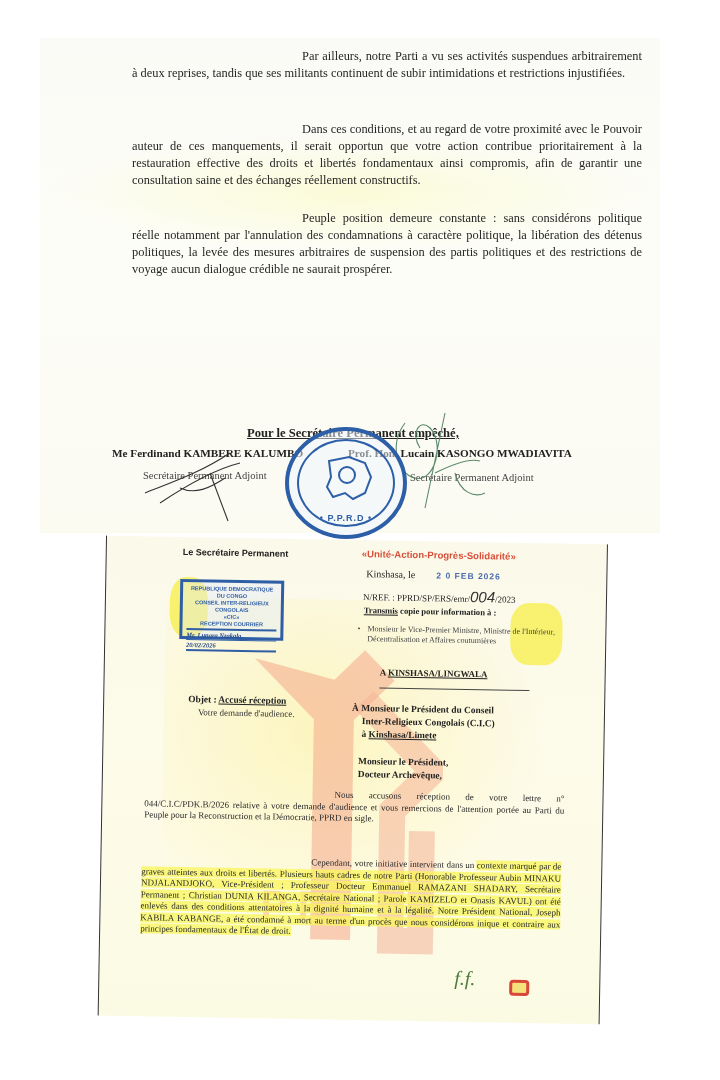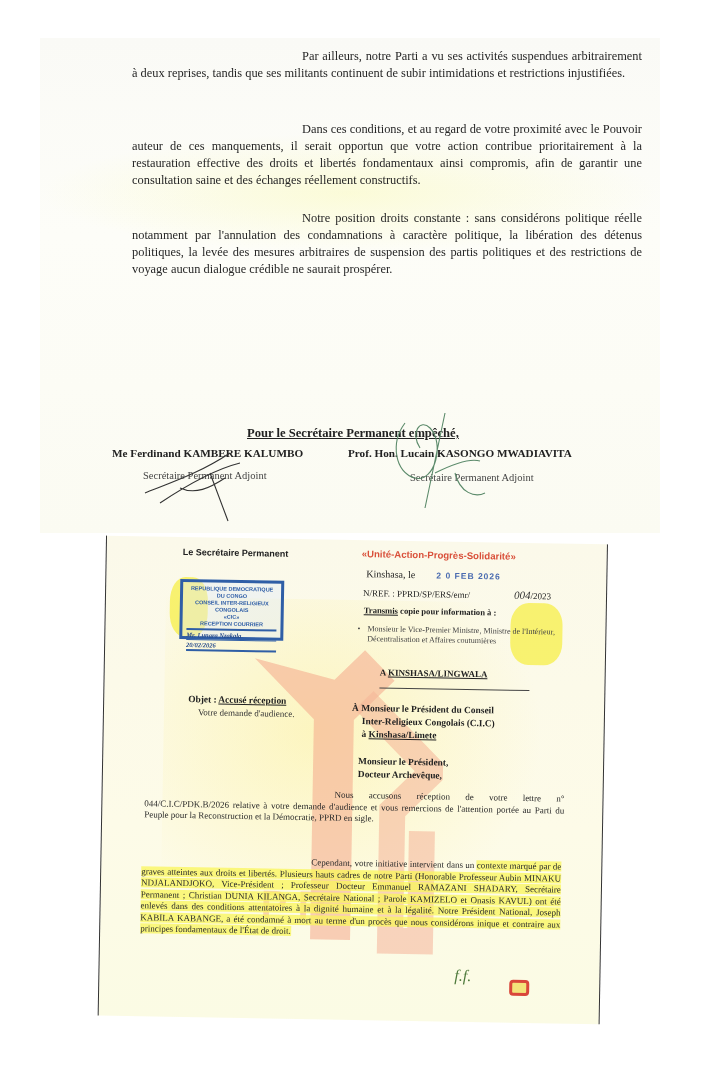--- a/index.html
+++ b/index.html
@@ -49,21 +49,21 @@
   }
   .watermark { position: absolute; left: 140px; top: 100px; width: 200px; height: 320px; opacity: 0.75; }
   .wm-yellow { position: absolute; left: 60px; top: 60px; width: 380px; height: 330px;
     background: radial-gradient(ellipse at 40% 40%, rgba(252,240,150,0.5), rgba(255,255,255,0) 70%); }
 
   .p2-secretary { position: absolute; left: 76px; top: 10px; font-family: "Liberation Sans", sans-serif; font-weight: bold; font-size: 9px; color: #222; }
   .p2-motto { position: absolute; left: 255px; top: 8px; font-family: "Liberation Sans", sans-serif; font-weight: bold; font-size: 9.6px; color: #d9503a; }
   .p2-place { position: absolute; left: 260px; top: 28px; font-size: 10px; color: #222; }
   .p2-date { position: absolute; left: 330px; top: 29px; font-family: "Liberation Sans", sans-serif; font-size: 8.5px; color: #4b6cb0; font-weight: bold; letter-spacing: 1px; }
   .p2-ref { position: absolute; left: 257px; top: 46px; font-size: 9px; color: #222; }
-  .p2-ref .ref-num { font-family: Liberation Serif, serif; font-style: italic; font-size: 11px; color: #333; margin-left: 44px; }
+  .p2-ref .ref-num { font-family: Liberation Sans, sans-serif; font-style: italic; font-size: 15px; color: #333; }
   .p2-transmis { position: absolute; left: 258px; top: 65px; font-size: 8.6px; font-weight: bold; color: #222; }
   .p2-transmis u { text-decoration: underline; }
   .p2-recipient { position: absolute; left: 262px; top: 84px; width: 210px; font-size: 8px; line-height: 10px; color: #444; }
   .p2-recipient .bullet { position: absolute; left: -10px; top: 0; }
   .p2-city { position: absolute; left: 275px; top: 127px; font-size: 9px; font-weight: bold; color: #222; }
   .p2-city u { text-decoration: underline; }
   .p2-line { position: absolute; left: 275px; top: 147px; width: 150px; height: 1px; background: #444; }
 
   .p2-objet { position: absolute; left: 84px; top: 157px; font-size: 9.4px; font-weight: bold; color: #222; }
   .p2-objet u { text-decoration: underline; }
@@ -80,60 +80,67 @@
   .stamp-rect {
     position: absolute; left: 74px; top: 42px; width: 104px; height: 60px;
     border: 3px solid #2f5ea6; background: rgba(225,235,250,0.4); padding: 3px 4px;
     font-family: "Liberation Sans", sans-serif; color: #2f5ea6; font-size: 5.5px; font-weight: bold; line-height: 7px;
   }
   .stamp-rect .rule { height: 1.5px; background: #2f5ea6; margin: 1px 0; }
   .stamp-rect .center { text-align: center; }
   .stamp-rect .hw { font-family: "Liberation Serif", serif; font-style: italic; font-size: 6.5px; color: #23488a; }
   .yellow-blob { position: absolute; border-radius: 40%; background: rgba(246,238,60,0.7); }
   .logo-footer { position: absolute; left: 410px; top: 437px; width: 20px; height: 16px; border: 3px solid #d9463a; border-radius: 4px; background: #f3e27a; }
-  .initials { position: absolute; left: 355px; top: 425px; font-family: "Liberation Serif", serif; font-style: italic; font-size: 16px; color: #4e7a3c; }
+  .initials { position: absolute; left: 355px; top: 425px; font-family: "Liberation Serif", serif; font-style: italic; font-size: 20px; color: #4e7a3c; }
 </style>
 </head>
 <body>
 
 <div class="page1">
   <div class="hl-band"></div>
 
   <p class="p1-para" style="top:83px;">
     <span class="indent"></span><span>Dans ces conditions, et au regard de votre</span>
     <span>proximité avec le Pouvoir auteur de ces manquements, il serait opportun que votre action contribue prioritairement à la restauration effective des droits et libertés fondamentaux ainsi compromis, afin de garantir une consultation saine et des échanges réellement constructifs.</span>
   </p>
 
   <p class="p1-para" style="top:10px; left:92px;">
     <span class="indent"></span><span>Par ailleurs, notre Parti a vu ses activités</span>
     <span>suspendues arbitrairement à deux reprises, tandis que ses militants continuent de subir intimidations et restrictions injustifiées.</span>
   </p>
 
   <p class="p1-para" style="top:172px;">
-    <span class="indent"></span><span>Notre position droits constante : sans</span>
+    <span class="indent"></span><span>Peuple position demeure constante : sans</span>
     <span>considérons politique réelle notamment par l'annulation des condamnations à caractère politique, la libération des détenus politiques, la levée des mesures arbitraires de suspension des partis politiques et des restrictions de voyage aucun dialogue crédible ne saurait prospérer.</span>
   </p>
 
 
   <div class="closing-head">Pour le Secrétaire Permanent empêché,</div>
 
   <div class="sig-names" style="left:72px; top:409px;">
     <span class="sig-name-left">Me Ferdinand KAMBERE KALUMBO</span>
     <span class="sig-name-right">Prof. Hon. Lucain KASONGO MWADIAVITA</span>
   </div>
   <div class="sig-title-left" style="left:103px; top:432px;">Secrétaire Permanent Adjoint</div>
   <div class="sig-title-right" style="left:370px; top:434px;">Secrétaire Permanent Adjoint</div>
 
   <svg class="scribble" style="left:100px; top:395px;" width="110" height="90">
     <path d="M5 60 C 30 50, 60 40, 90 20 M20 70 C 50 50, 80 35, 100 30 M40 55 C 55 62, 70 55, 85 45 M70 40 L 88 88" stroke="#333" stroke-width="1.1" fill="none"></path>
   </svg>
   <svg class="scribble" style="left:345px; top:365px;" width="110" height="110">
     <path d="M20 20 C 5 40, 10 70, 30 75 C 50 80, 60 40, 45 25 C 35 15, 25 30, 35 45 M60 10 L 40 105 M50 70 C 70 60, 85 55, 95 58 M70 70 C 75 90, 90 95, 100 90" stroke="#5b8a6a" stroke-width="1.1" fill="none"></path>
   </svg>
 
+  <div class="stamp-round" style="left:245px; top:389px;">
+    <svg width="56" height="52" viewBox="0 0 56 52">
+      <path d="M10 8 L30 4 L46 10 L52 24 L46 40 L34 46 L26 40 L14 44 L8 34 L12 24 Z" fill="none" stroke="#2d5fa8" stroke-width="2"></path>
+      <circle cx="28" cy="22" r="8" fill="none" stroke="#2d5fa8" stroke-width="2"></circle>
+    </svg>
+    <div class="stamp-label">• P.P.R.D •</div>
+  </div>
 </div>
 
 <div class="page2">
   <div class="wm-yellow"></div>
   <svg class="watermark" viewBox="0 0 200 320">
     <path d="M10 20 L70 80 L70 300 L110 300 L110 80 L150 40 L120 10 L90 40 Z" fill="#f3a488" opacity="0.7"></path>
     <path d="M120 60 L190 130 L150 170 L150 300 L180 300 L180 190" fill="none" stroke="#f3a488" stroke-width="26" opacity="0.6"></path>
     <text x="20" y="280" font-family="Liberation Sans, sans-serif" font-size="40" font-weight="bold" fill="#f3b694" opacity="0.8">P R</text>
   </svg>
 

